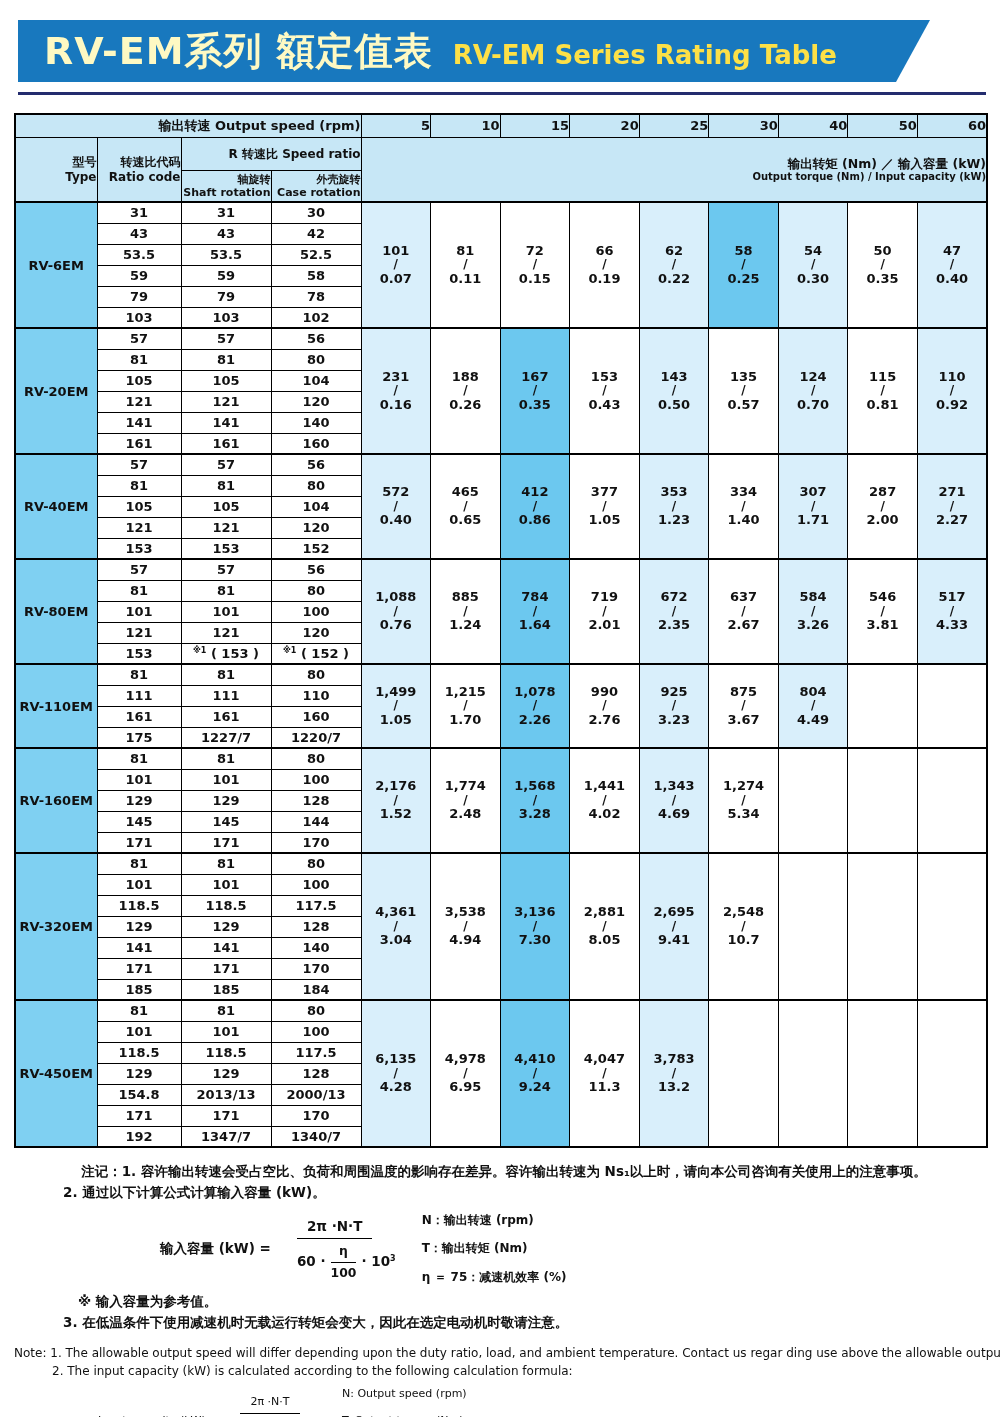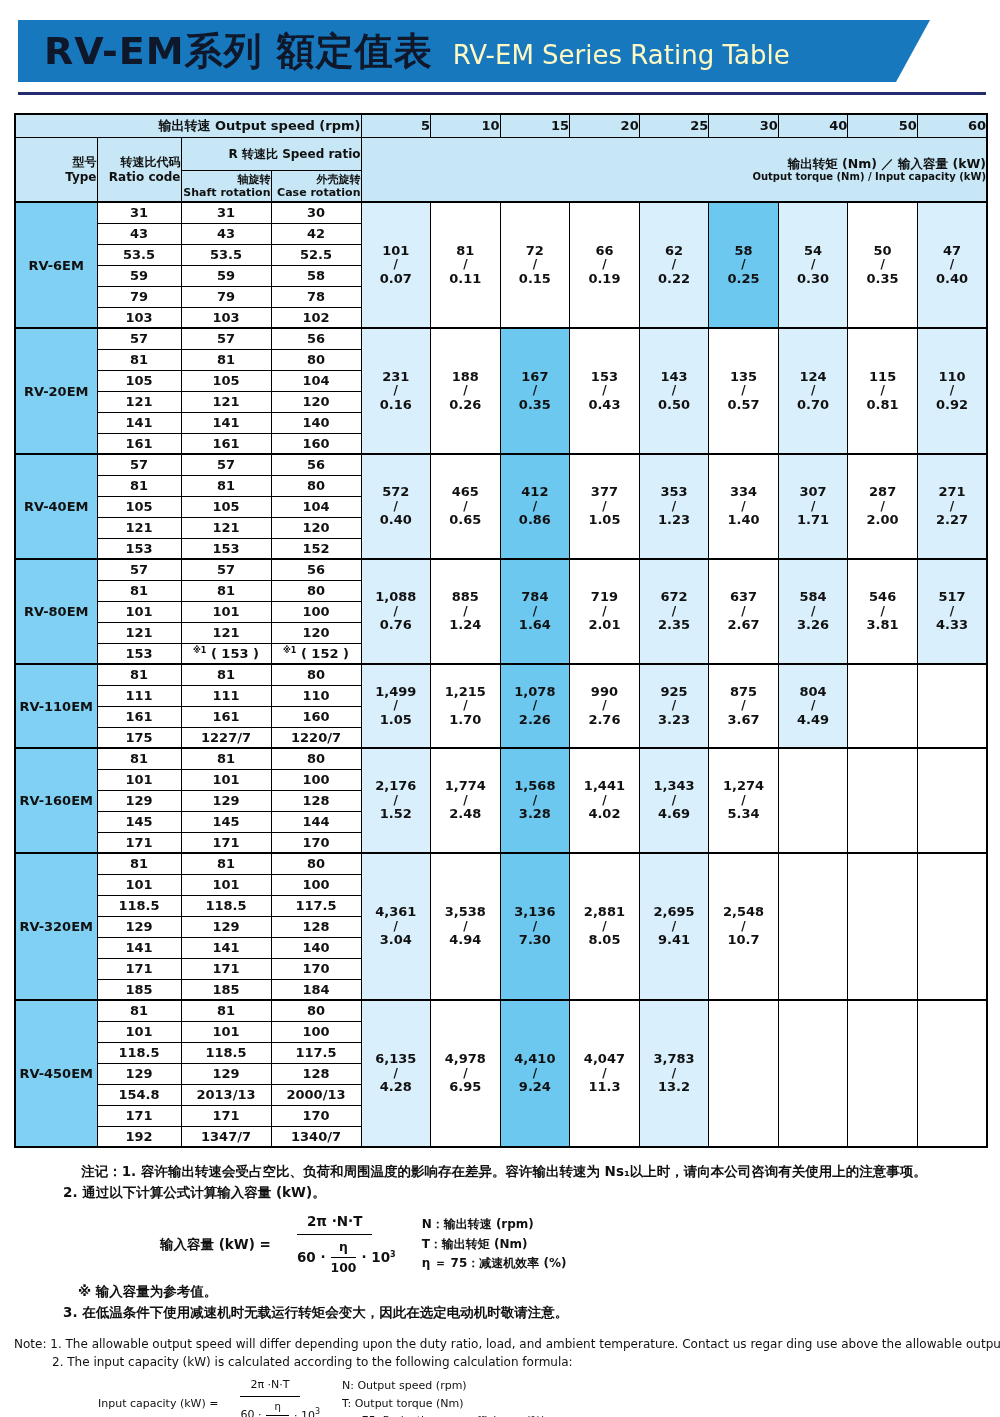--- a/index.html
+++ b/index.html
@@ -10,22 +10,22 @@
   .page { padding:20px 12px 0 14px; }
 
   
   .banner {
     margin-left:4px; width:912px; height:62px;
     background:var(--c-banner,#1878BE);
     clip-path:polygon(0 0,100% 0,calc(100% - 34px) 100%,0 100%);
     display:flex; align-items:center; padding-left:26px; gap:20px;
     box-sizing:border-box;
   }
-  .banner .cjk { color:#0f172a; font-weight:bold; font-size:38px; letter-spacing:1px; white-space:nowrap; }
-  .banner .en  { color:#fef9c3; font-weight:400; font-size:26px; padding-top:8px; white-space:nowrap; }
+  .banner .cjk { color:#fef9c3; font-weight:bold; font-size:38px; letter-spacing:1px; white-space:nowrap; }
+  .banner .en  { color:#fde047; font-weight:700; font-size:26px; padding-top:8px; white-space:nowrap; }
   .rule { height:3px; background:var(--c-rule,#232C6E); margin-top:10px; margin-left:4px; width:968px; }
 
   
   table.rating { border-collapse:collapse; table-layout:fixed; width:974px; margin-top:18px; border:2px solid #000; }
   .rating th, .rating td { border:1px solid #000; padding:0; text-align:center; vertical-align:middle; }
   .rating thead th { background:var(--c-head,#C7E7F6); font-weight:bold; line-height:1.2;text-align:right; }
   .hr1 th { height:22px; font-size:13px; }
   .hr2 th { font-size:12px; }
   .hr3 th { height:30px; font-size:11px; }
   th .l1, th .l2 { display:block; }
@@ -56,21 +56,21 @@
 
   
   .formula { display:flex; align-items:center; gap:26px; margin:8px 0 4px 140px; }
   .notes-en .formula { margin:6px 0 2px 84px; font-size:11px; gap:22px; }
   .f-label { font-weight:inherit; }
   .bigfrac { display:inline-flex; flex-direction:column; align-items:flex-start; }
   .bigfrac .num { border-bottom:1.5px solid #000; padding:0 10px 2px; }
   .bigfrac .den { display:flex; align-items:center; gap:5px; padding-top:2px; }
   .minifrac { display:inline-flex; flex-direction:column; align-items:center; font-size:0.92em; }
   .minifrac .mtop { border-bottom:1.5px solid #000; padding:0 8px 1px; }
-  .legend { display:flex; flex-direction:column; gap:1px; font-size:12px; }
+  .legend { display:flex; flex-direction:column; gap:10px; font-size:12px; }
   .notes-en .legend { font-size:11px; }
   sup.exp { font-size:8px; }
 </style>
 </head>
 <body>
 
 <div class="page">
 
   <div class="banner">
     <span class="cjk">RV-EM系列 額定值表</span>

